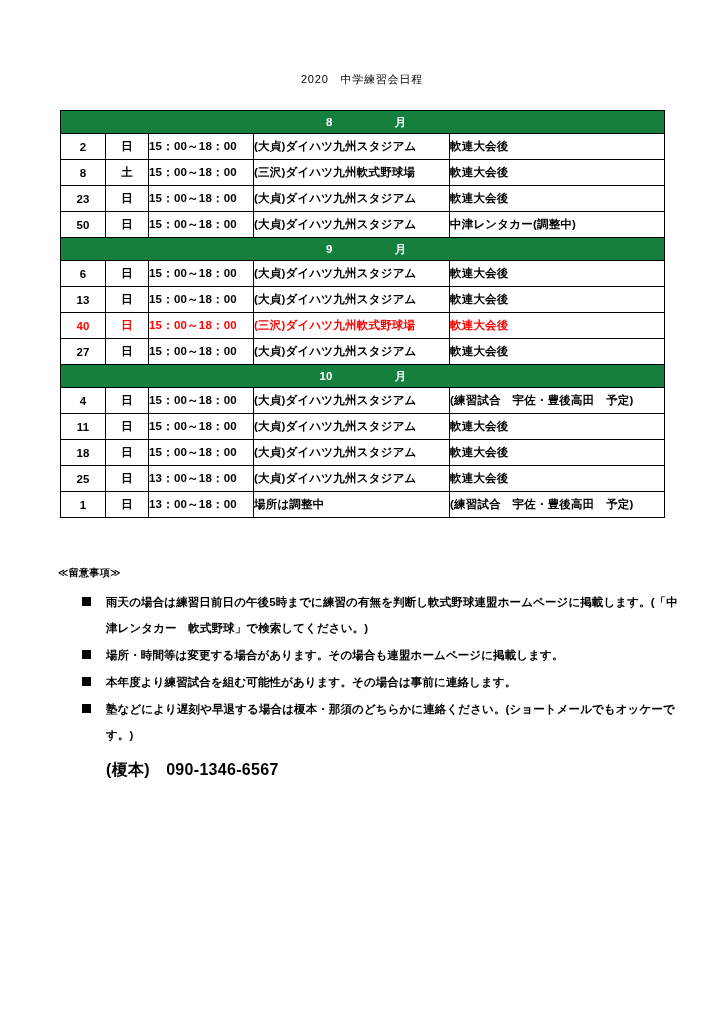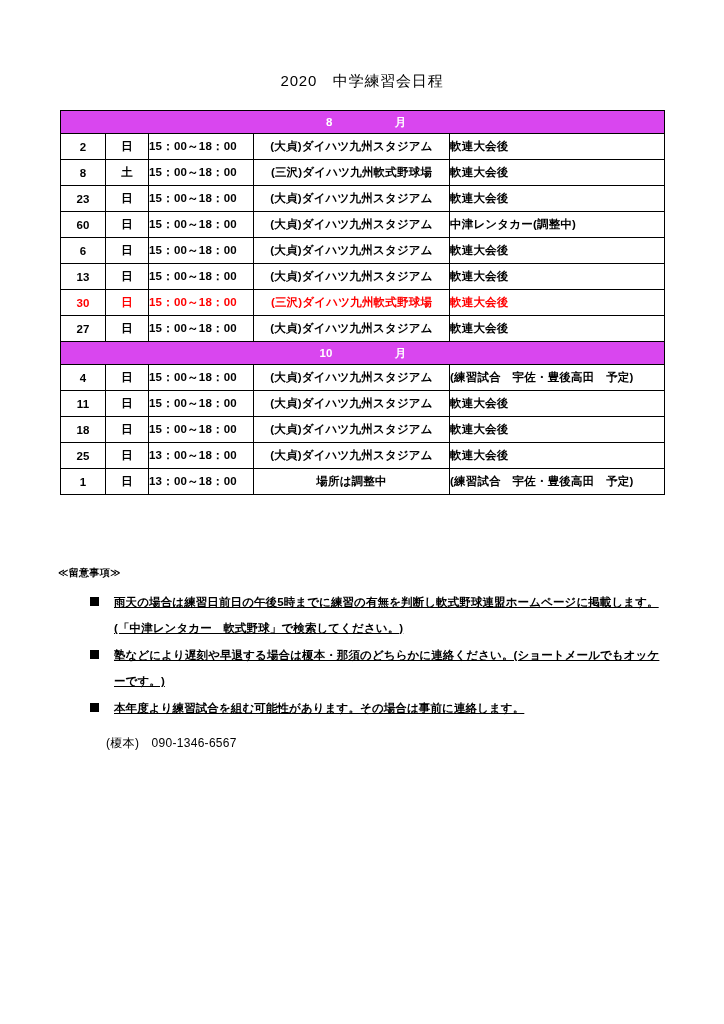--- a/index.html
+++ b/index.html
@@ -23,21 +23,21 @@
     box-sizing: border-box;
   }
 
   
   .doc-title {
     position: absolute;
     top: 72px;
     left: 0;
     width: 724px;
     text-align: center;
-    font-size: 15px;
+    font-size: 11px;
     font-weight: 500;
     letter-spacing: 0.8px;
     white-space: pre;
   }
 
   
   .schedule-wrap {
     position: absolute;
     top: 110px;
     left: 60px;
@@ -61,25 +61,25 @@
   
   col.c-date  { width: 45px; }
   col.c-day   { width: 43px; }
   col.c-time  { width: 105px; }
   col.c-venue { width: 196px; }
   col.c-note  { width: 215px; }
 
   td.cell-date  { text-align: center; }
   td.cell-day   { text-align: center; }
   td.cell-time  { text-align: left; }
-  td.cell-venue { text-align: center; padding-left: 6px; }
+  td.cell-venue { text-align: left; padding-left: 6px; }
   td.cell-note  { text-align: left; padding-left: 6px; }
 
   tr.month-row td {
-    background: #d946ef;
+    background: #15803d;
     color: #ffffff;
     height: 22px;
     text-align: center;
     font-size: 11.5px;
     font-weight: bold;
     border: 1px solid #000000;
   }
   .month-label {
     display: inline-block;
     white-space: pre;
@@ -108,23 +108,22 @@
   }
   .notes-heading {
     font-size: 10px;
     font-weight: bold;
     letter-spacing: 0.3px;
     margin-bottom: 9px;
     white-space: pre;
   }
   ul.note-list {
     list-style: none;
-    margin: 8px;
+    margin: 0;
     padding: 0;
-    text-decoration: underline;
   }
   ul.note-list li {
     position: relative;
     padding-left: 48px;
     font-size: 11.5px;
     font-weight: bold;
     line-height: 26px;
     letter-spacing: 0.1px;
     margin-bottom: 1px;
   }
@@ -140,22 +139,22 @@
   }
   ul.note-list li .note-text {
     display: block;
   }
 
   .contacts {
     margin-top: 8px;
     padding-left: 48px;
   }
   .contact-line {
-    font-size: 12px;
-    font-weight: normal;
+    font-size: 16px;
+    font-weight: bold;
     line-height: 28px;
     letter-spacing: 0.3px;
     white-space: pre;
   }
 </style>
 </head>
 <body>
 
 <div class="page">
 
@@ -189,42 +188,45 @@
             <td class="cell-note">軟連大会後</td>
           </tr>
           <tr>
             <td class="cell-date">23</td>
             <td class="cell-day">日</td>
             <td class="cell-time">15：00～18：00</td>
             <td class="cell-venue">(大貞)ダイハツ九州スタジアム</td>
             <td class="cell-note">軟連大会後</td>
           </tr>
           <tr>
-            <td class="cell-date">60</td>
+            <td class="cell-date">50</td>
             <td class="cell-day">日</td>
             <td class="cell-time">15：00～18：00</td>
             <td class="cell-venue">(大貞)ダイハツ九州スタジアム</td>
             <td class="cell-note">中津レンタカー(調整中)</td>
           </tr>
+          <tr class="month-row">
+            <td colspan="5"><span class="month-label"><span class="month-num">9</span><span class="month-kanji">月</span></span></td>
+          </tr>
           <tr>
             <td class="cell-date">6</td>
             <td class="cell-day">日</td>
             <td class="cell-time">15：00～18：00</td>
             <td class="cell-venue">(大貞)ダイハツ九州スタジアム</td>
             <td class="cell-note">軟連大会後</td>
           </tr>
           <tr>
             <td class="cell-date">13</td>
             <td class="cell-day">日</td>
             <td class="cell-time">15：00～18：00</td>
             <td class="cell-venue">(大貞)ダイハツ九州スタジアム</td>
             <td class="cell-note">軟連大会後</td>
           </tr>
           <tr class="highlight">
-            <td class="cell-date">30</td>
+            <td class="cell-date">40</td>
             <td class="cell-day">日</td>
             <td class="cell-time">15：00～18：00</td>
             <td class="cell-venue">(三沢)ダイハツ九州軟式野球場</td>
             <td class="cell-note">軟連大会後</td>
           </tr>
           <tr>
             <td class="cell-date">27</td>
             <td class="cell-day">日</td>
             <td class="cell-time">15：00～18：00</td>
             <td class="cell-venue">(大貞)ダイハツ九州スタジアム</td>
@@ -274,25 +276,29 @@
 
   <div class="notes">
     <div class="notes-heading">≪留意事項≫</div>
     <ul class="note-list" id="note-list">
         <li>
           <span class="bullet"></span>
           <span class="note-text">雨天の場合は練習日前日の午後5時までに練習の有無を判断し軟式野球連盟ホームページに掲載します。(「中津レンタカー　軟式野球」で検索してください。)</span>
         </li>
         <li>
           <span class="bullet"></span>
-          <span class="note-text">塾などにより遅刻や早退する場合は榎本・那須のどちらかに連絡ください。(ショートメールでもオッケーです。)</span>
+          <span class="note-text">場所・時間等は変更する場合があります。その場合も連盟ホームページに掲載します。</span>
         </li>
         <li>
           <span class="bullet"></span>
           <span class="note-text">本年度より練習試合を組む可能性があります。その場合は事前に連絡します。</span>
+        </li>
+        <li>
+          <span class="bullet"></span>
+          <span class="note-text">塾などにより遅刻や早退する場合は榎本・那須のどちらかに連絡ください。(ショートメールでもオッケーです。)</span>
         </li>
       </ul>
     <div class="contacts" id="contact-list">
         <div class="contact-line">(榎本)　090-1346-6567</div>
       </div>
   </div>
 
 </div>
 
 </body></html>

